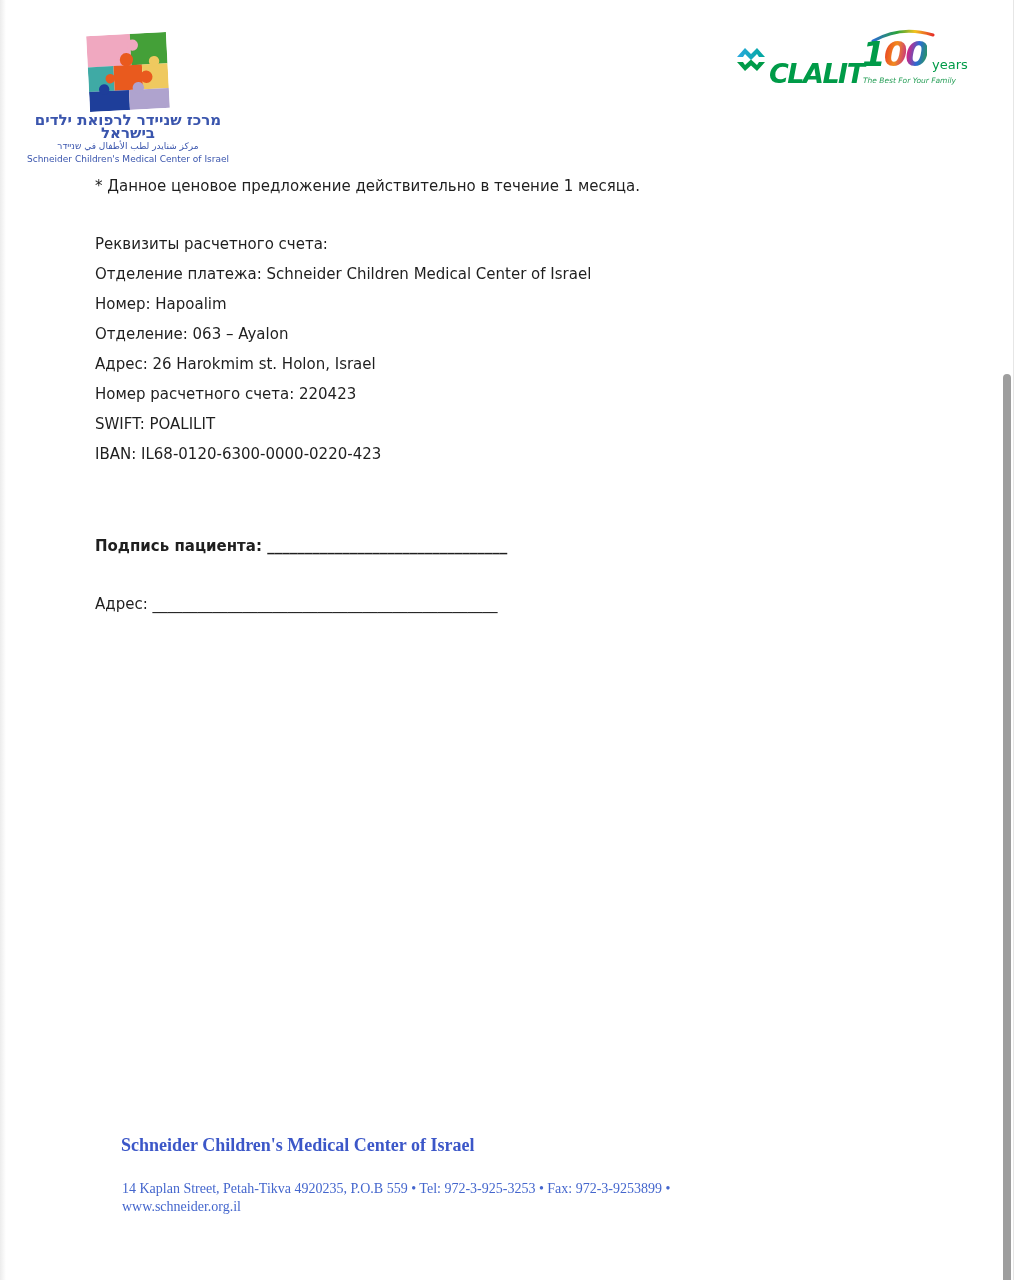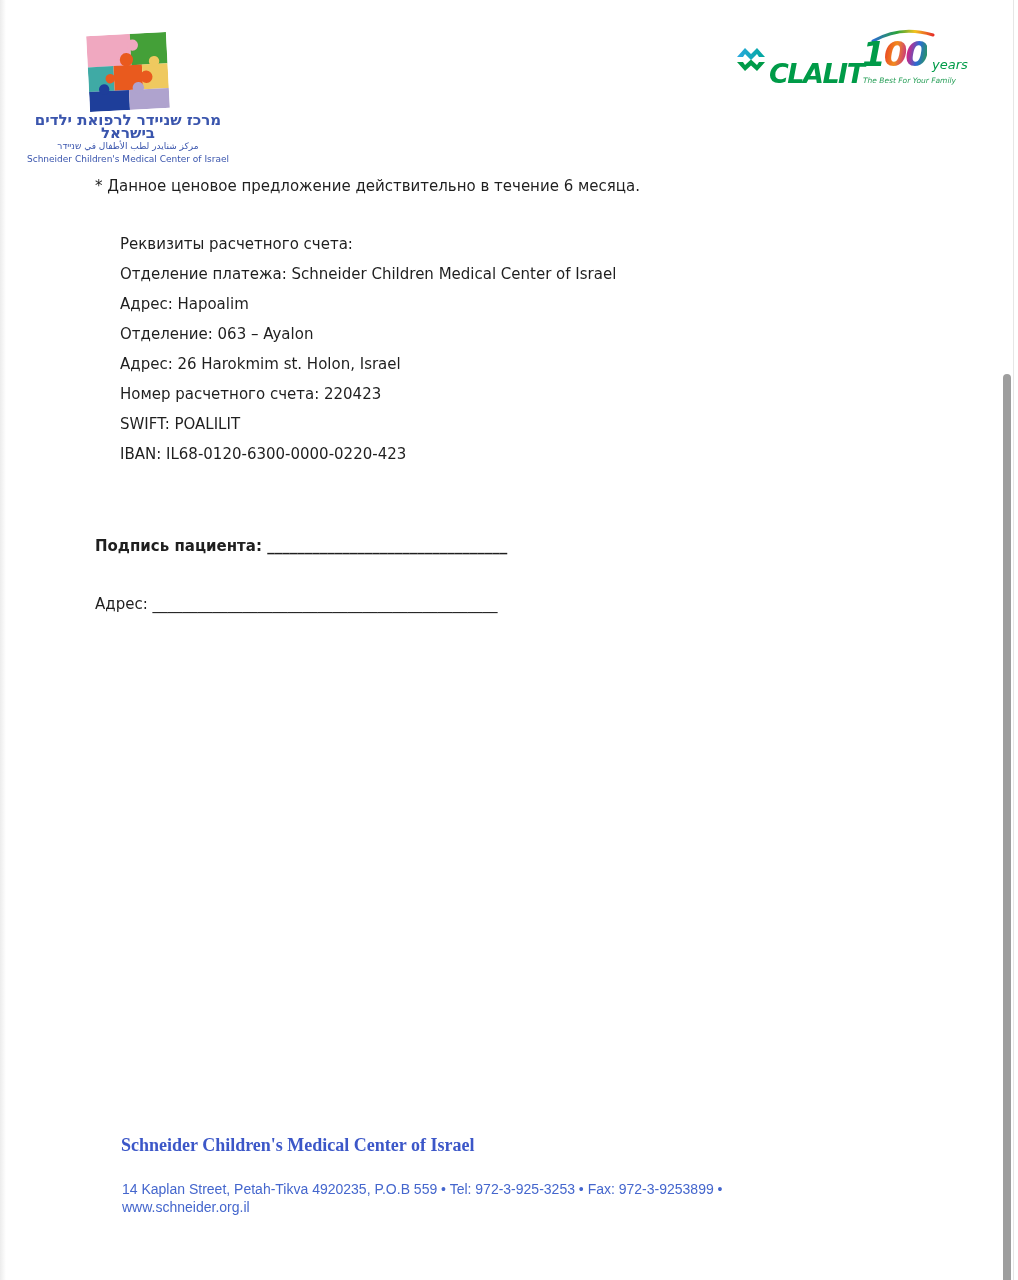--- a/index.html
+++ b/index.html
@@ -64,55 +64,55 @@
   }
   .clalit-100 .one { color: #009b48; }
   .clalit-100 .zeros {
     background: linear-gradient(100deg, #e63027 0%, #f28c1e 30%, #c42a8c 55%, #2a6bd4 75%, #2aa33a 100%);
     -webkit-background-clip: text; background-clip: text;
     color: transparent;
   }
   .clalit-swoosh { position: absolute; left: 136px; top: -12px; }
   .clalit-years {
     position: absolute; left: 197px; top: 17px;
-    font-size: 13px; font-style: italic; color: #009b48;
+    font-size: 13px; color: #009b48;
   }
   .clalit-tagline {
     position: absolute; left: 121px; top: 36px; width: 107px;
     font-size: 7.5px; font-style: italic; color: #2aa05a;
     text-align: center; white-space: nowrap;
   }
   
   .doc-note {
     position: absolute; left: 95px; top: 176px;
     font-size: 15px; line-height: 20px;
   }
   .bank-block {
     position: absolute; left: 95px; top: 229px;
     font-size: 15px;
   }
-  .bank-block div { line-height: 30px; margin-left: 25px; }
+  .bank-block div { line-height: 30px; }
   .sig-line {
     position: absolute; left: 95px; top: 537px;
     font-size: 15px;
     font-weight: bold;
   }
   .date-line {
     position: absolute; left: 95px; top: 595px;
     font-size: 15px;
   }
   
   .footer-title {
     position: absolute; left: 121px; top: 1135px;
     font-family: "Liberation Serif", serif;
     font-size: 18px; font-weight: bold; color: #3c57c8;
   }
   .footer-address {
     position: absolute; left: 122px; top: 1180px; width: 660px;
-    font-family: Liberation Sans, sans-serif;
+    font-family: Liberation Serif, serif;
     font-size: 14px; line-height: 18px; color: #4466cd;
   }
   
   .scrollbar-track {
     position: absolute; left: 999px; top: 0;
     width: 14px; height: 1280px;
     background: #ffffff;
   }
   .scrollbar-thumb {
     position: absolute; left: 1003px; top: 374px;
@@ -176,26 +176,26 @@
           </linearGradient>
         </defs>
         <path d="M2 12 Q30 -4 62 6" fill="none" stroke="url(#rainbow)" stroke-width="3" stroke-linecap="round"></path>
       </svg>
     </span>
     <span class="clalit-100"><span class="one">1</span><span class="zeros">00</span></span>
     <span class="clalit-years">years</span>
     <div class="clalit-tagline">The Best For Your Family</div>
   </div>
 
-  <div class="doc-note">* Данное ценовое предложение действительно в течение 6 месяца.</div>
+  <div class="doc-note">* Данное ценовое предложение действительно в течение 1 месяца.</div>
 
   <div class="bank-block">
     <div>Реквизиты расчетного счета:</div>
     <div>Отделение платежа: Schneider Children Medical Center of Israel</div>
-    <div>Адрес: Hapoalim</div>
+    <div>Номер: Hapoalim</div>
     <div>Отделение: 063 – Ayalon</div>
     <div>Адрес: 26 Harokmim st. Holon, Israel</div>
     <div>Номер расчетного счета: 220423</div>
     <div>SWIFT: POALILIT</div>
     <div>IBAN: IL68-0120-6300-0000-0220-423</div>
   </div>
 
   <div class="sig-line">Подпись пациента: ________________________________</div>
   <div class="date-line">Адрес: ______________________________________________</div>
 

